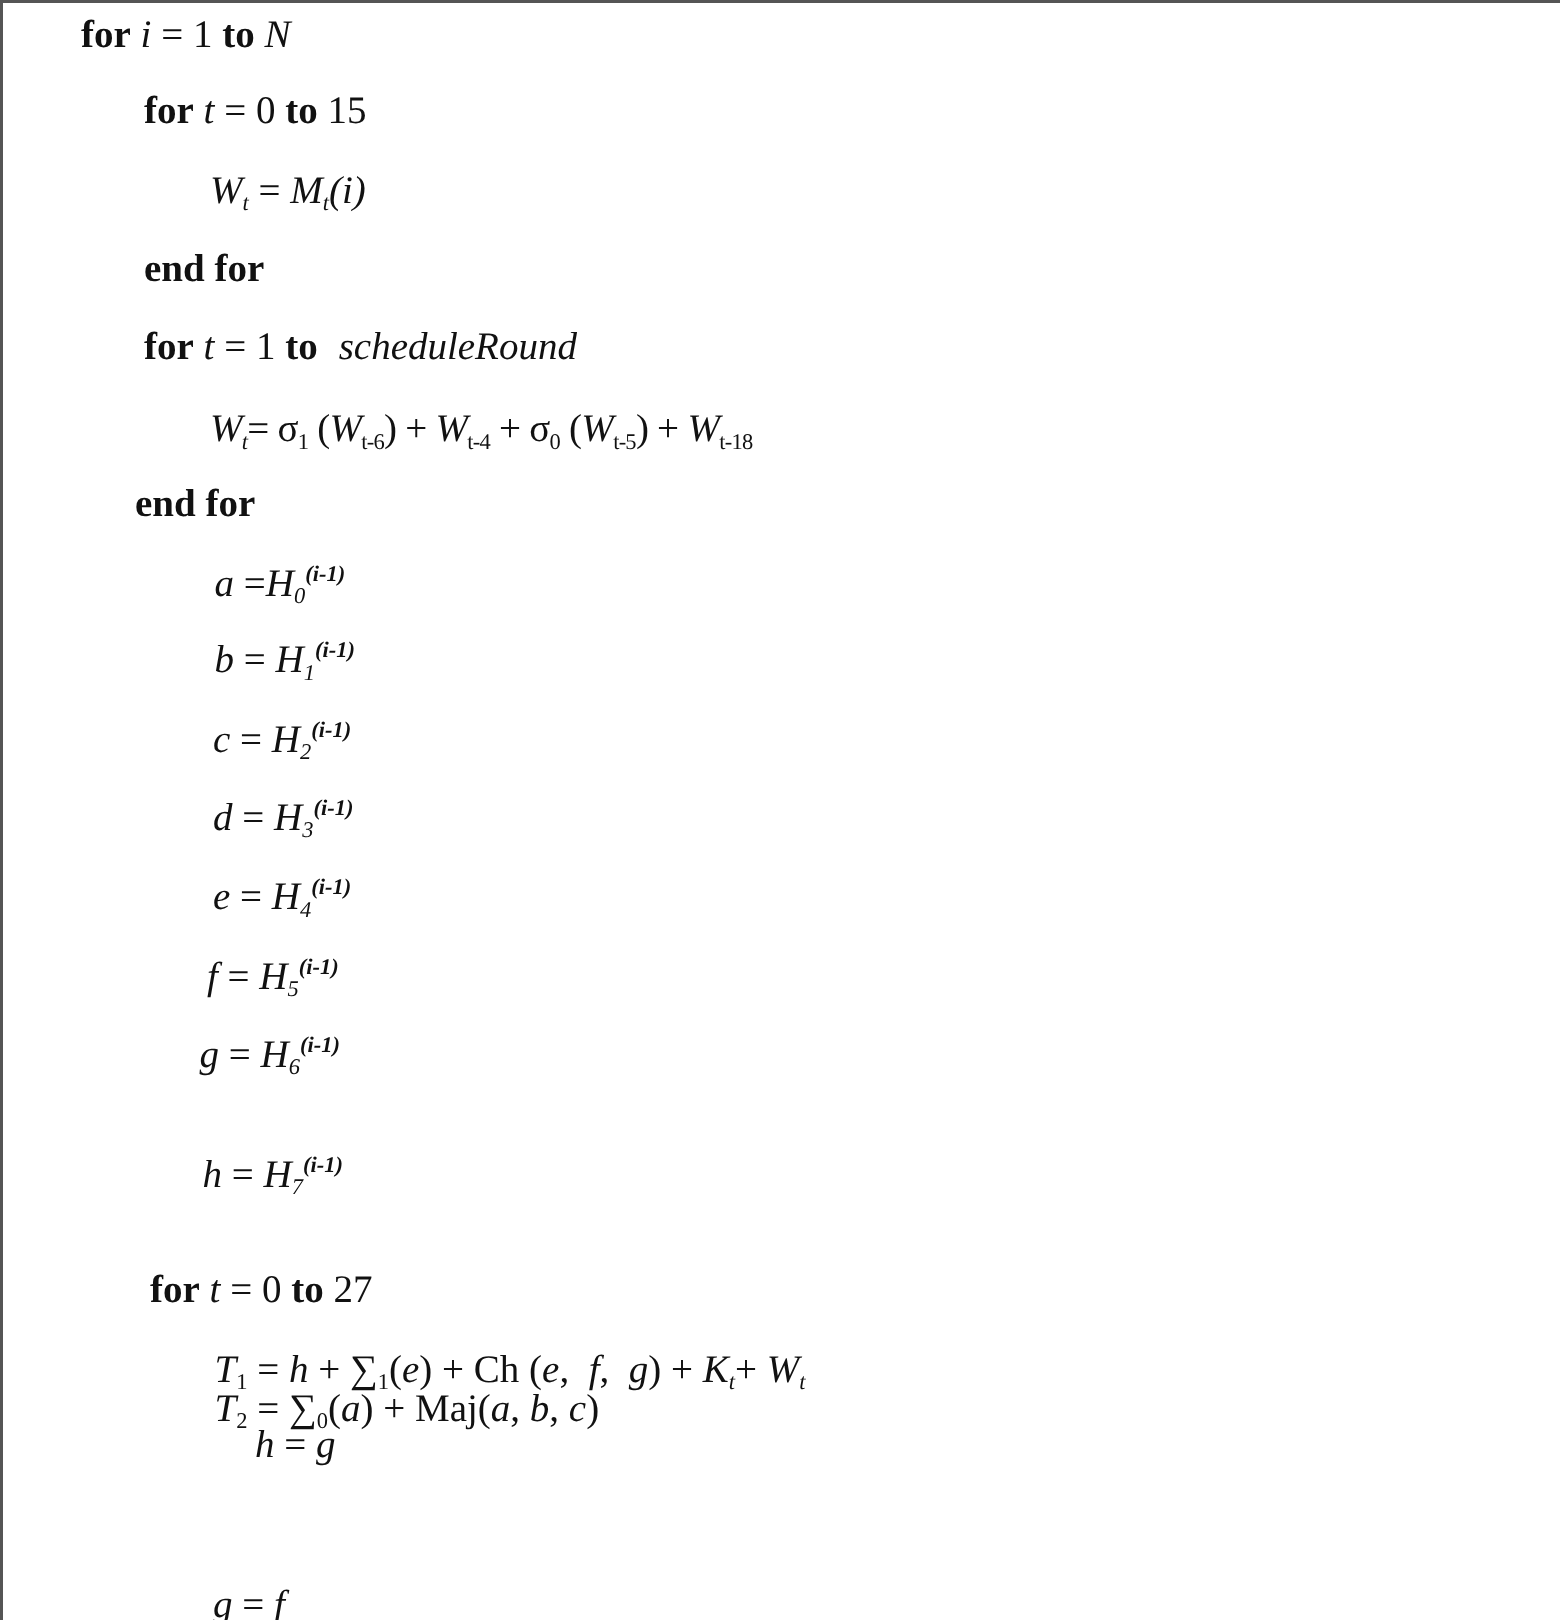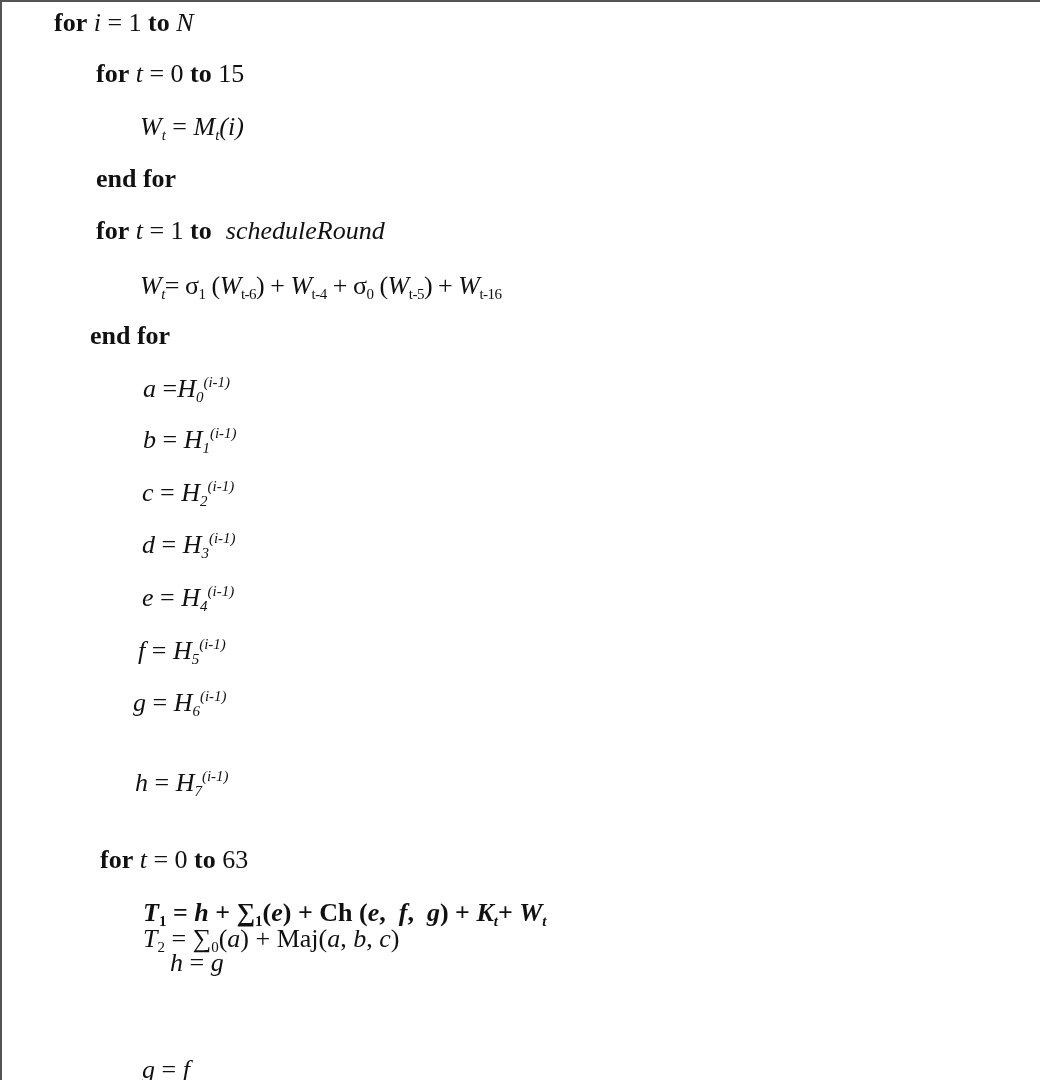--- a/index.html
+++ b/index.html
@@ -14,21 +14,21 @@
       font-family: "Liberation Serif", "DejaVu Serif", serif;
       font-size: 26px;
       color: #111;
       white-space: nowrap;
       line-height: 30px;
     }
     .kw { font-weight: bold; }
     .it { font-style: italic; }
     sub, sup { font-size: 15px; line-height: 0; }
     sub { vertical-align: -5px; }
-    sup { vertical-align: 10px; }
+    sup { vertical-align: 10px; font-weight: bold; }
     .sp { display: inline-block; width: 14px; }
   </style>
 </head>
 <body>
 
 <div class="frame"></div>
 
 <div class="line" style="left:54px; top:8px;">
   <span class="kw">for</span>
   <span class="it">i</span><span> = 1 </span><span class="kw">to</span>
@@ -45,21 +45,21 @@
 </div>
 
 <div class="line kw" style="left:96px; top:164px;">end for</div>
 
 <div class="line" style="left:96px; top:216px;">
   <span class="kw">for</span>
   <span class="it">t</span><span> = 1 </span><span class="kw">to</span><span class="sp"></span><span class="it">scheduleRound</span>
 </div>
 
 <div class="line" style="left:140px; top:271px; letter-spacing:-0.5px;">
-  <span class="it">W</span><sub class="it">t</sub>= <span>σ</span><sub>1</sub> (<span class="it">W</span><sub>t-6</sub>) + <span class="it">W</span><sub>t-4</sub> + <span>σ</span><sub>0</sub> (<span class="it">W</span><sub>t-5</sub>) + <span class="it">W</span><sub>t-16</sub>
+  <span class="it">W</span><sub class="it">t</sub>= <span>σ</span><sub>1</sub> (<span class="it">W</span><sub>t-6</sub>) + <span class="it">W</span><sub>t-4</sub> + <span>σ</span><sub>0</sub> (<span class="it">W</span><sub>t-5</sub>) + <span class="it">W</span><sub>t-18</sub>
 </div>
 
 <div class="line kw" style="left:90px; top:321px;">end for</div>
 
 <div class="line" style="left:143px; top:374px;">
   <span class="it">a</span> =<span class="it">H</span><sub class="it">0</sub><sup class="it">(i-1)</sup>
 </div>
 <div class="line" style="left:143px; top:425px;">
   <span class="it">b</span> = <span class="it">H</span><sub class="it">1</sub><sup class="it">(i-1)</sup>
 </div>
@@ -77,24 +77,24 @@
 </div>
 <div class="line" style="left:133px; top:688px;">
   <span class="it">g</span> = <span class="it">H</span><sub class="it">6</sub><sup class="it">(i-1)</sup>
 </div>
 <div class="line" style="left:135px; top:768px;">
   <span class="it">h</span> = <span class="it">H</span><sub class="it">7</sub><sup class="it">(i-1)</sup>
 </div>
 
 <div class="line" style="left:100px; top:845px;">
   <span class="kw">for</span>
-  <span class="it">t</span><span> = 0 </span><span class="kw">to</span><span> 63</span>
+  <span class="it">t</span><span> = 0 </span><span class="kw">to</span><span> 27</span>
 </div>
 
-<div class="line" style="left:143px; top:898px;font-weight:bold;">
+<div class="line" style="left:143px; top:898px;">
   <span class="it">T</span><sub>1</sub> = <span class="it">h</span> + ∑<sub>1</sub>(<span class="it">e</span>) + <span>Ch</span> (<span class="it">e</span>,&nbsp; <span class="it">f</span>,&nbsp; <span class="it">g</span>) + <span class="it">K</span><sub class="it">t</sub>+ <span class="it">W</span><sub class="it">t</sub>
 </div>
 
 <div class="line" style="left:143px; top:924px;">
   <span class="it">T</span><sub>2</sub> = ∑<sub>0</sub>(<span class="it">a</span>) + <span>Maj</span>(<span class="it">a</span>, <span class="it">b</span>, <span class="it">c</span>)
 </div>
 
 <div class="line" style="left:142px; top:948px;margin-left:28px;">
   <span class="it">h</span> = <span class="it">g</span>
 </div>

